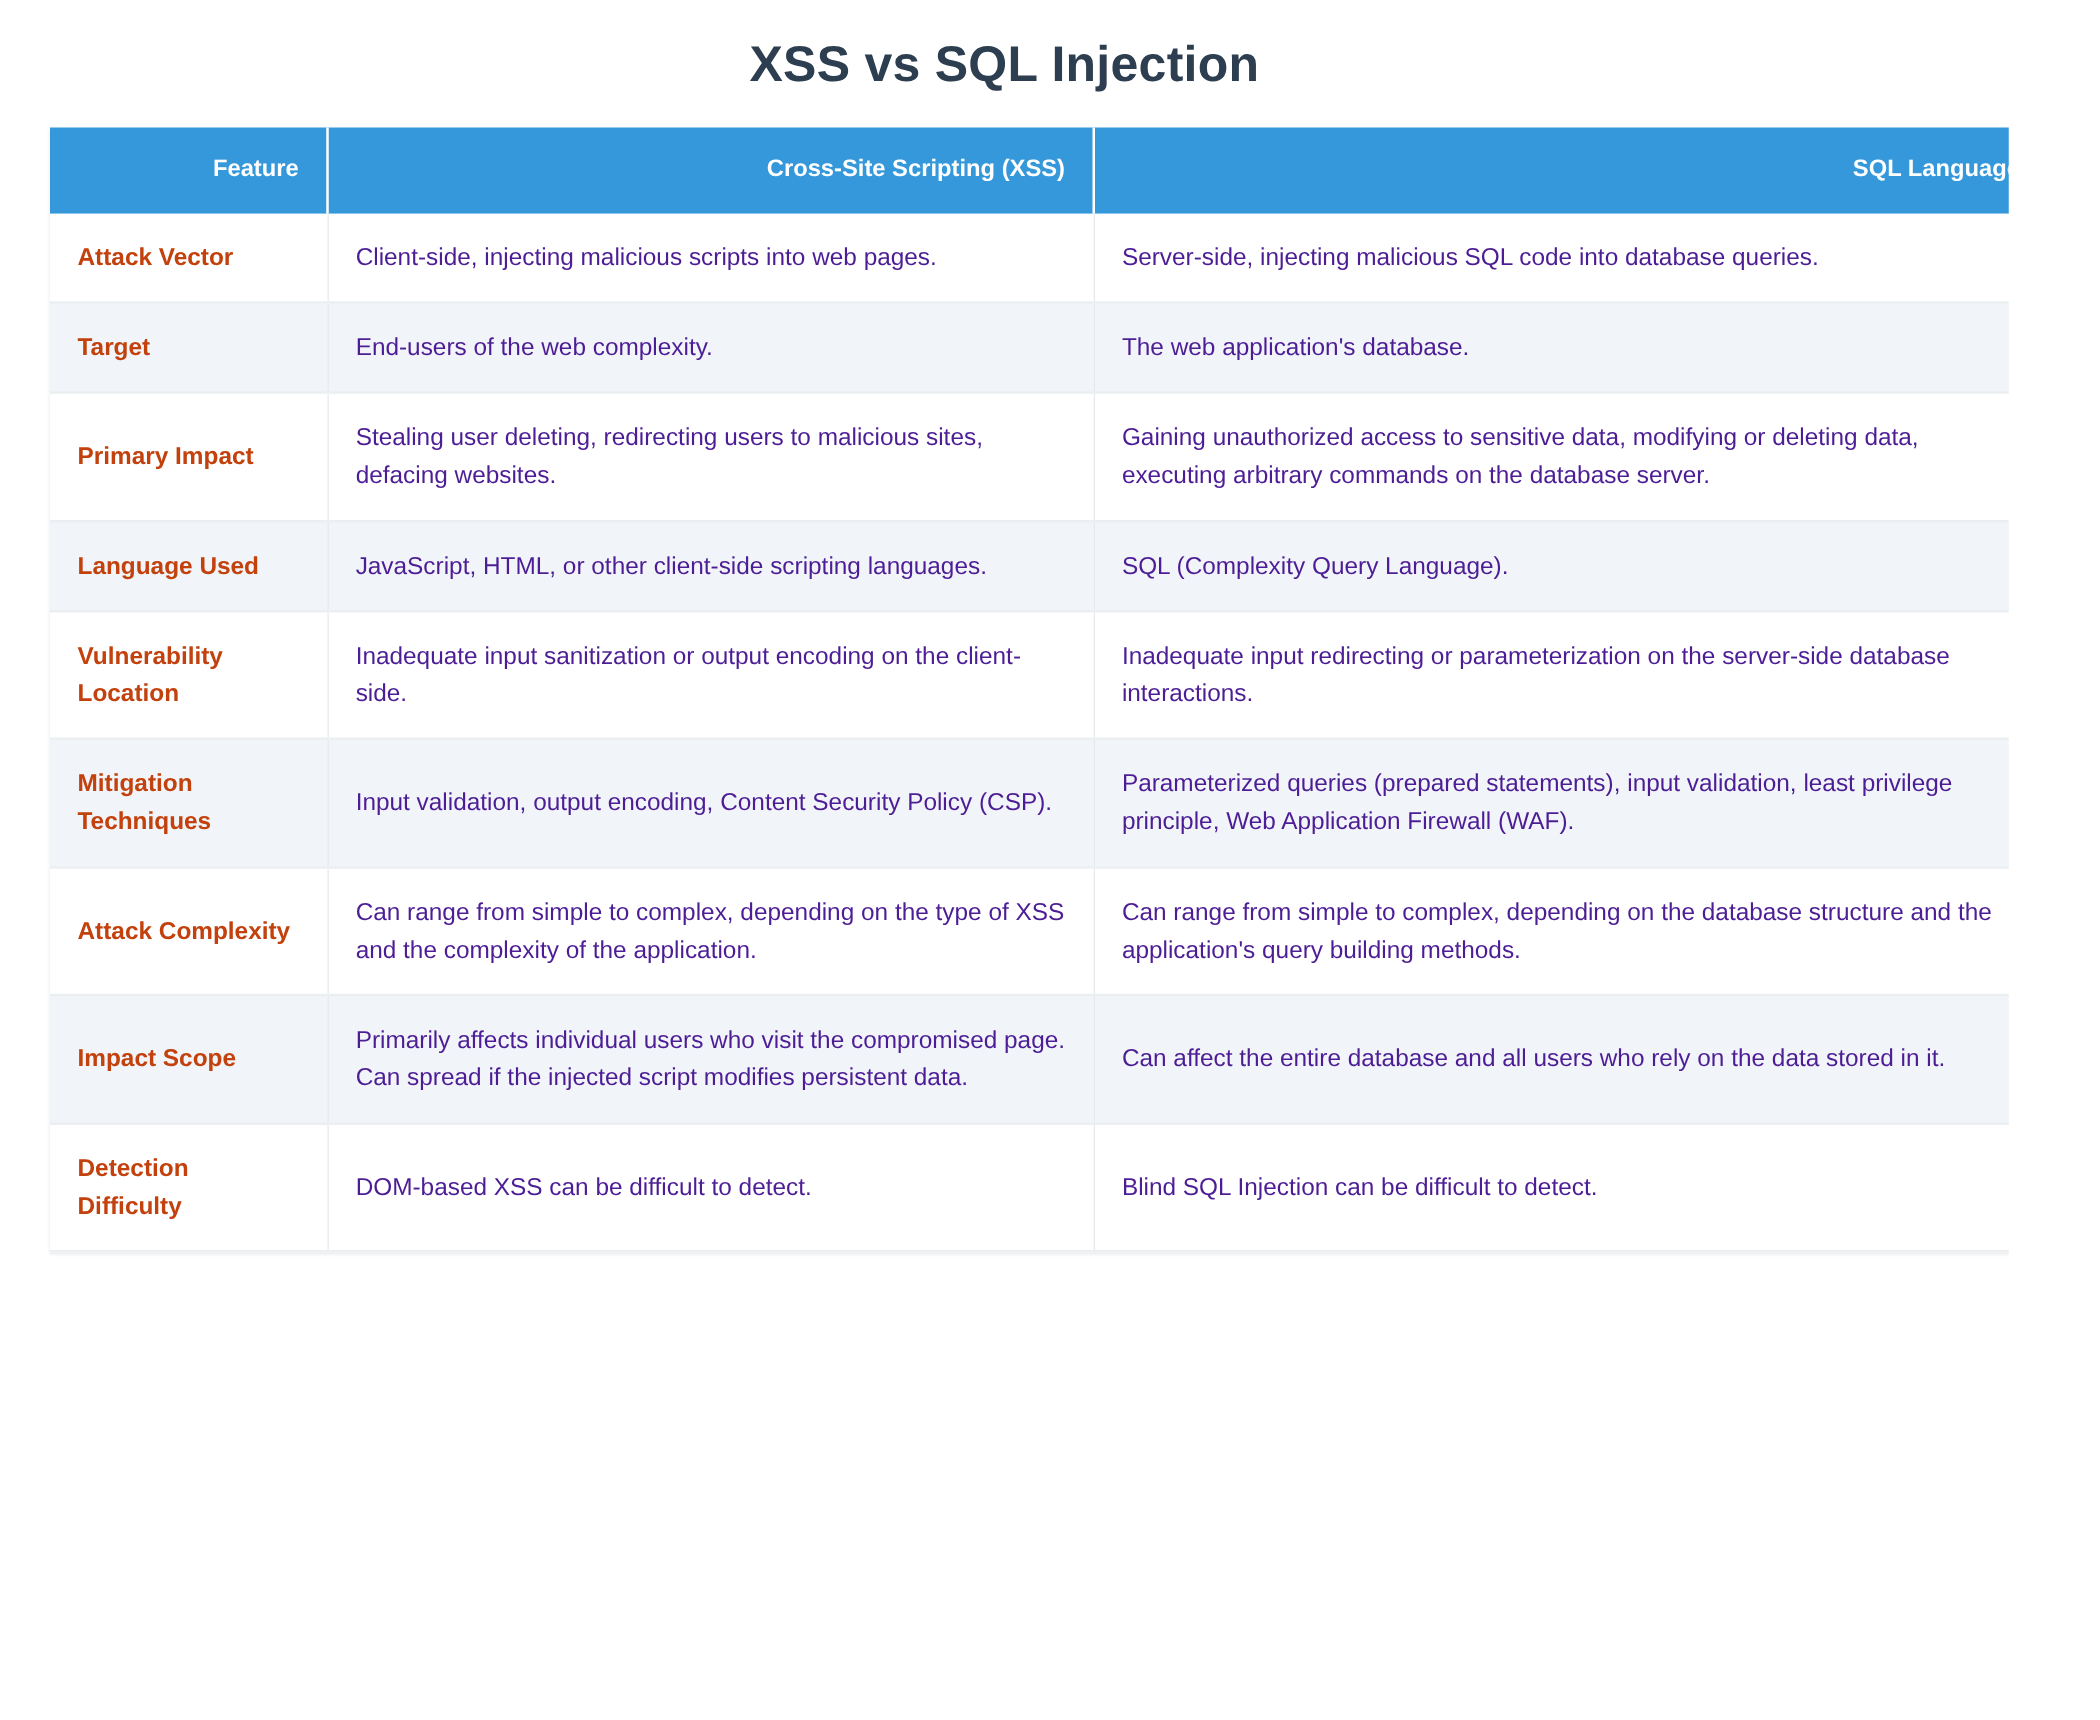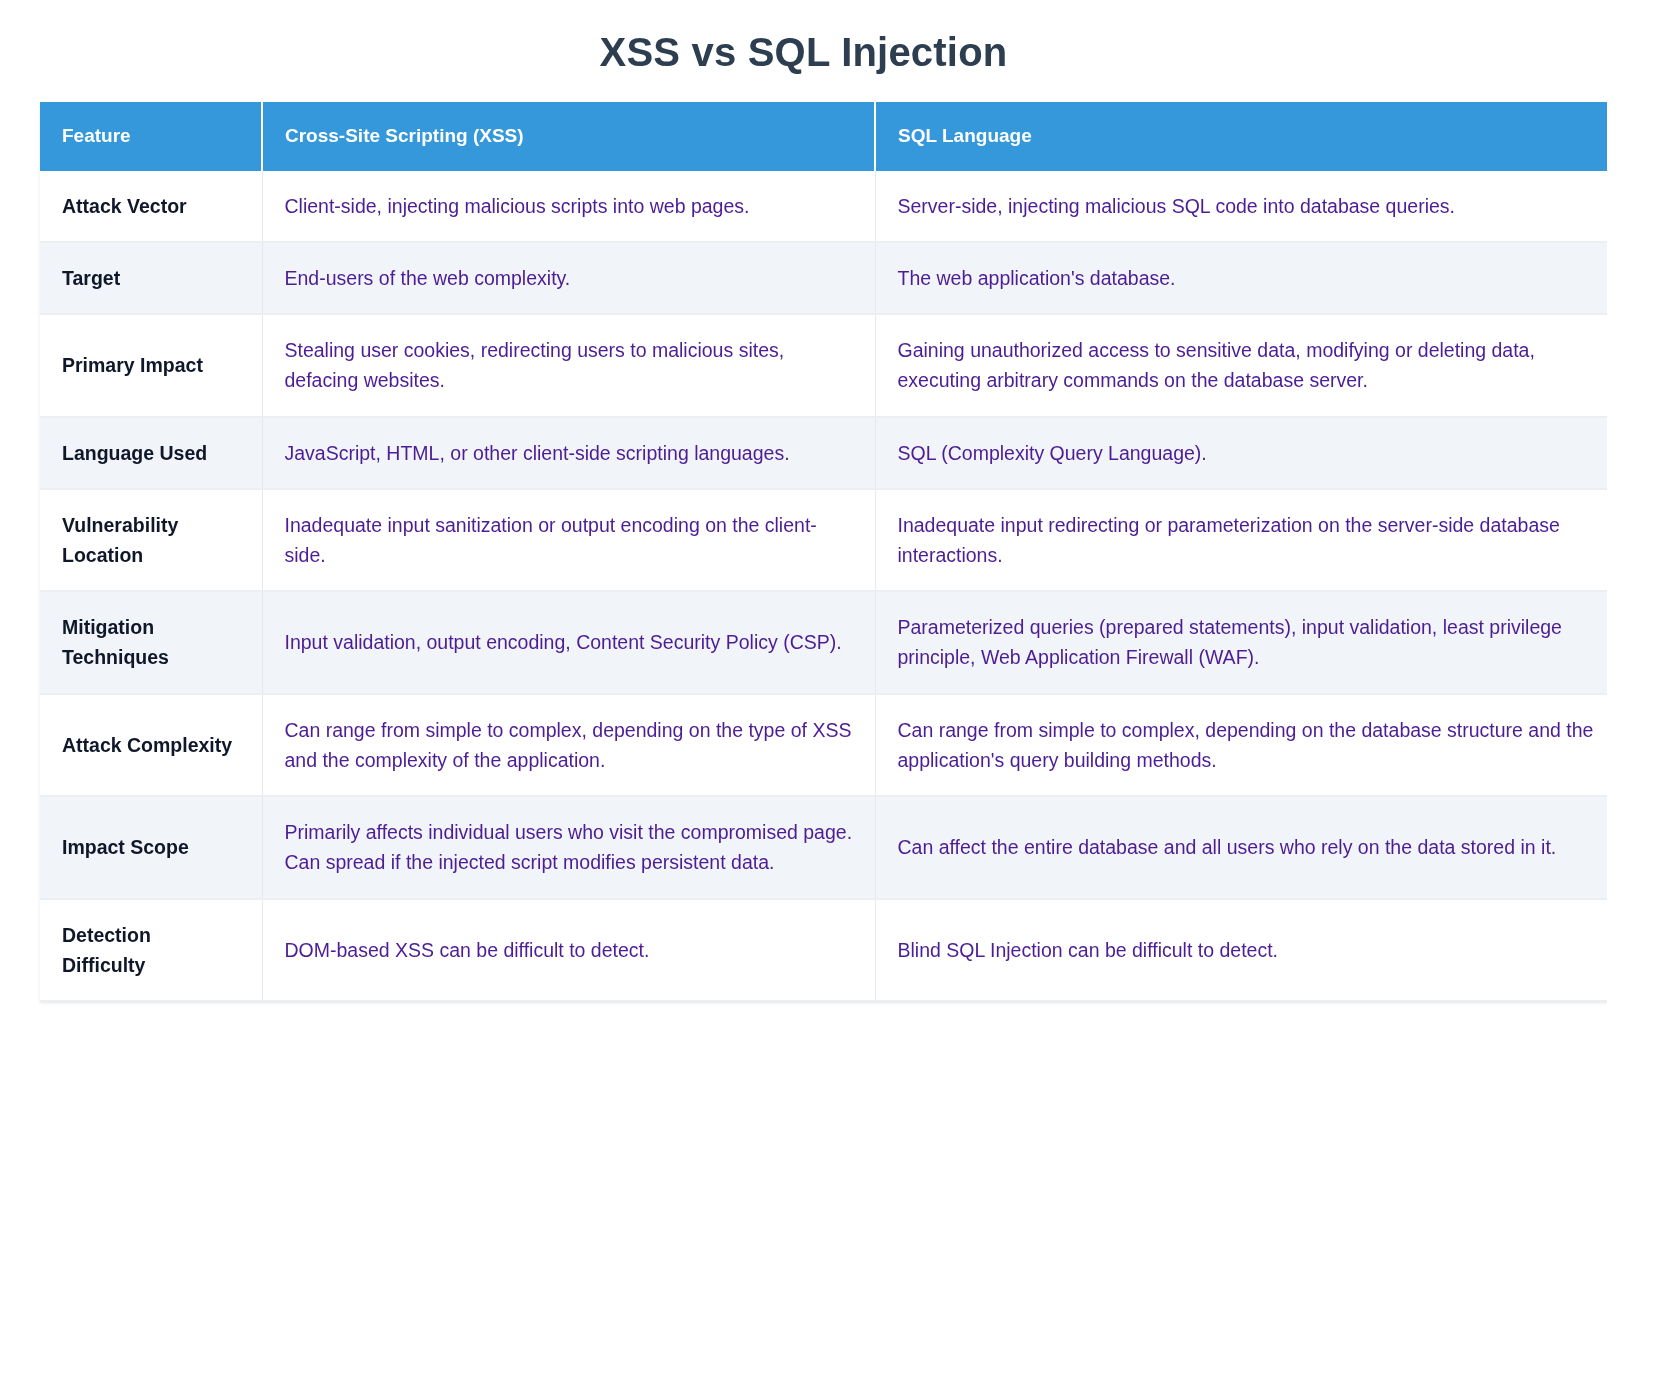--- a/index.html
+++ b/index.html
@@ -44,21 +44,21 @@
   }
   table.cmp col.c1 { width: 222px; }
   table.cmp col.c2 { width: 613px; }
   table.cmp col.c3 { width: 763px; }
 
   table.cmp thead th {
     background: #3498db;
     color: #ffffff;
     font-size: 19px;
     font-weight: bold;
-    text-align: left;
+    text-align: right;
     padding: 22px 22px 22px 22px;
     vertical-align: middle;
     border-right: 2px solid #ffffff;
     height: 38px;
     box-sizing: border-box;
     line-height: 1.3;
   }
   table.cmp thead th:last-child { border-right: none; }
 
   table.cmp tbody td {
@@ -69,21 +69,21 @@
     border-right: 1px solid #e6e9ec;
     border-bottom: 2px solid #eceff1;
     line-height: 1.55;
     box-sizing: border-box;
   }
   table.cmp tbody td:last-child { border-right: none; }
   table.cmp tbody tr:last-child td { border-bottom: 2px solid #eceff1; }
 
   table.cmp tbody td.feature {
     font-weight: bold;
-    color: #0f172a;
+    color: #c2410c;
     font-size: 19.5px;
   }
   table.cmp tbody tr.alt td {
     background: #f1f4f8;
   }
   table.cmp tbody tr:not(.alt) td {
     background: #ffffff;
   }
 </style>
 </head>
@@ -113,21 +113,21 @@
             <td>Client-side, injecting malicious scripts into web pages.</td>
             <td>Server-side, injecting malicious SQL code into database queries.</td>
           </tr>
           <tr class="alt">
             <td class="feature">Target</td>
             <td>End-users of the web complexity.</td>
             <td>The web application's database.</td>
           </tr>
           <tr>
             <td class="feature">Primary Impact</td>
-            <td>Stealing user cookies, redirecting users to malicious sites, defacing websites.</td>
+            <td>Stealing user deleting, redirecting users to malicious sites, defacing websites.</td>
             <td>Gaining unauthorized access to sensitive data, modifying or deleting data, executing arbitrary commands on the database server.</td>
           </tr>
           <tr class="alt">
             <td class="feature">Language Used</td>
             <td>JavaScript, HTML, or other client-side scripting languages.</td>
             <td>SQL (Complexity Query Language).</td>
           </tr>
           <tr>
             <td class="feature">Vulnerability Location</td>
             <td>Inadequate input sanitization or output encoding on the client-side.</td>

